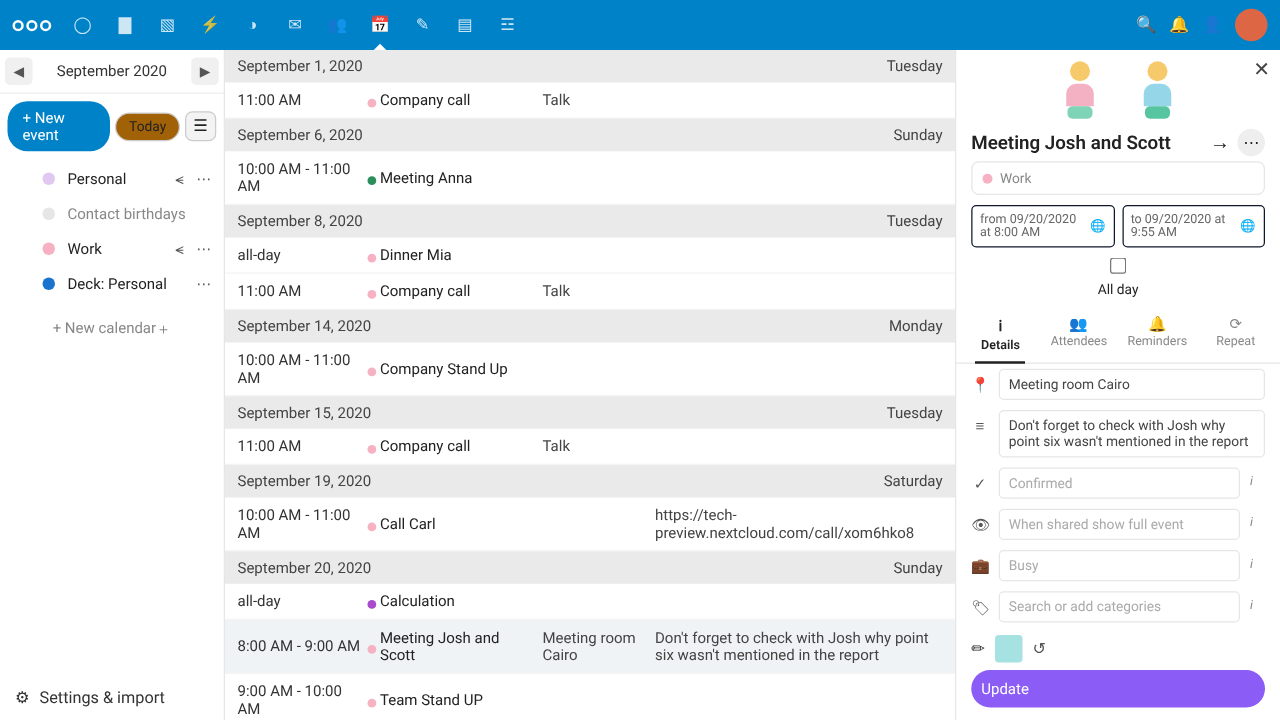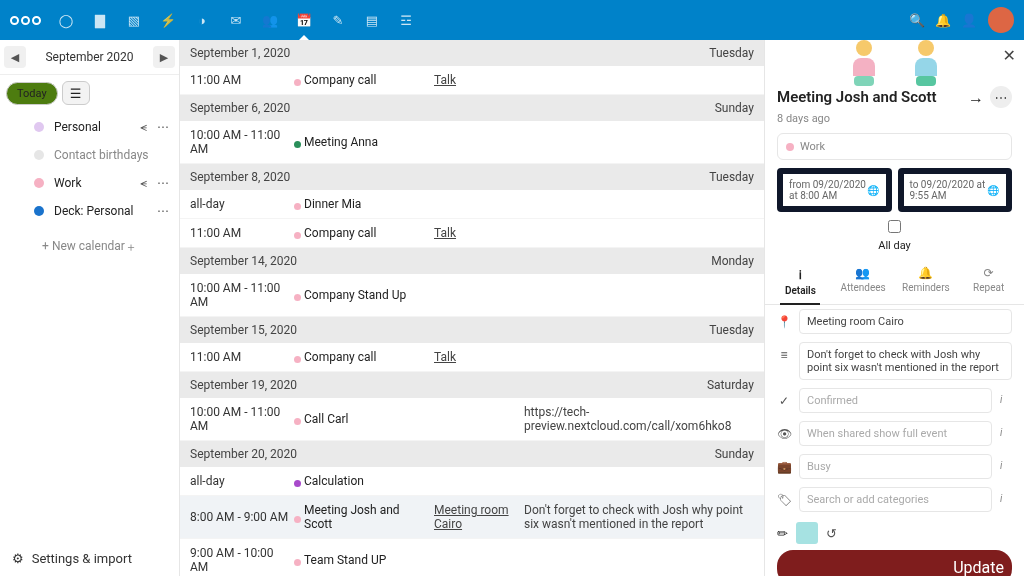--- a/index.html
+++ b/index.html
@@ -14,75 +14,75 @@
   .topbar .spacer { flex: 1; }
   .topbar .right { display: flex; gap: 10px; align-items: center; }
   .avatar { width: 26px; height: 26px; border-radius: 50%; background: #d64; }
   .main { display: flex; height: calc(100% - 40px); }
   .sidebar-left { width: 180px; border-right: 1px solid #e6e6e6; display: flex; flex-direction: column; }
   .month-nav { display: flex; align-items: center; justify-content: space-between; padding: 6px 4px; border-bottom: 1px solid #eee; }
   .month-nav .arrow { width: 22px; height: 22px; background: #f0f0f0; border-radius: 4px; display: flex; align-items: center; justify-content: center; cursor: pointer; color: #555; font-size: 11px; }
   .month-nav .label { font-size: 12px; color: #333; }
   .toolbar-row { display: flex; gap: 4px; padding: 6px 6px; align-items: center; }
   .btn-primary { background: #0082c9; color: #fff; border-radius: 16px; padding: 6px 12px; font-size: 12px; cursor: pointer; }
-  .btn-pill { background: #4d7c0f; border: 1px solid #ccc; border-radius: 14px; padding: 4px 10px; font-size: 11px; cursor: pointer; }
+  .btn-pill { background: #a16207; border: 1px solid #ccc; border-radius: 14px; padding: 4px 10px; font-size: 11px; cursor: pointer; }
   .view-btn { width: 28px; height: 24px; border: 1px solid #ccc; border-radius: 6px; background: #f3f3f3; display: flex; align-items: center; justify-content: center; cursor: pointer; }
   .cal-list { padding: 2px 0; }
   .cal-item { display: flex; align-items: center; padding: 7px 10px; font-size: 12px; cursor: pointer; margin-left: 24px; }
   .cal-dot { width: 10px; height: 10px; border-radius: 50%; margin-right: 10px; flex-shrink: 0; }
   .cal-item .spacer { flex: 1; }
   .cal-item .icons { display: flex; gap: 10px; align-items: center; color: #555; }
   .cal-item .tiny-avatar { width: 18px; height: 18px; border-radius: 50%; background: #3a2a1a; }
   .cal-item.muted { color: #888; }
   .cal-add { padding: 12px; font-size: 12px; color: #888; display: flex; justify-content: center; cursor: pointer; }
   .sidebar-left .bottom { margin-top: auto; padding: 10px 12px; display: flex; align-items: center; gap: 8px; color: #333; border-top: 0; }
   .list-view { flex: 1; overflow-y: auto; background: #fff; }
   .day-header { background: #eaeaea; padding: 6px 10px; display: flex; justify-content: space-between; font-size: 12px; color: #444; }
   .event-row { display: flex; padding: 7px 10px; font-size: 12px; border-bottom: 1px solid #f4f4f4; align-items: center; cursor: pointer; }
   .event-row.selected { background: #f0f3f6; }
   .col-time { width: 100px; color: #333; }
   .col-dot { width: 14px; display: flex; align-items: flex-start; justify-content: center; padding-top: 4px; }
   .col-dot span { width: 7px; height: 7px; border-radius: 50%; display: inline-block; }
   .col-title { width: 130px; padding-right: 6px; }
-  .col-loc { width: 90px; color: #444; text-decoration: underline; }
+  .col-loc { width: 90px; color: #444; }
   .col-desc { flex: 1; color: #444; }
   .detail-panel { width: 260px; border-left: 1px solid #e6e6e6; display: flex; flex-direction: column; position: relative; background: #fff; }
   .detail-illus { height: 90px; position: relative; display: flex; justify-content: center; align-items: center; gap: 30px; }
   .detail-illus .close { position: absolute; top: 6px; right: 8px; cursor: pointer; color: #444; font-size: 16px; }
   .person { width: 32px; height: 42px; position: relative; }
   .person .head { width: 16px; height: 16px; border-radius: 50%; background: #f6c96b; margin: 0 auto; }
   .person .body { width: 22px; height: 18px; border-radius: 8px 8px 0 0; margin: 2px auto 0; }
   .person .seat { width: 20px; height: 10px; border-radius: 4px; margin: 0 auto; }
   .person.left .body { background: #f4b1c3; } .person.left .seat { background: #7fd4b8; }
   .person.right .body { background: #95d6e8; } .person.right .seat { background: #57c6a0; }
   .detail-header { padding: 4px 12px 4px; display: flex; align-items: center; }
   .detail-header h2 { font-size: 15px; font-weight: 600; flex: 1; }
   .detail-header .arrow { font-size: 16px; margin-right: 6px; cursor: pointer; }
   .detail-header .more { width: 22px; height: 22px; border-radius: 50%; background: #eee; display: flex; align-items: center; justify-content: center; cursor: pointer; }
   .detail-sub { padding: 0 12px 8px; font-size: 11px; color: #888; }
   .pill-cal { margin: 0 12px 8px; border: 1px solid #e6e6e6; border-radius: 6px; padding: 6px 8px; font-size: 11px; color: #888; display: flex; align-items: center; gap: 6px; cursor: pointer; }
   .pill-cal .d { width: 8px; height: 8px; border-radius: 50%; background: #f6b1c3; }
   .dt-row { display: flex; gap: 6px; padding: 0 12px 6px; }
-  .dt-box { flex: 1; border: 6px solid #0f172a; border-radius: 4px; padding: 5px 6px; font-size: 10px; color: #666; display: flex; align-items: center; justify-content: space-between; cursor: pointer; }
+  .dt-box { flex: 1; border: 1px solid #0f172a; border-radius: 4px; padding: 5px 6px; font-size: 10px; color: #666; display: flex; align-items: center; justify-content: space-between; cursor: pointer; }
   .allday-row { padding: 2px 12px 8px; display: flex; align-items: center; gap: 6px; font-size: 11px; flex-direction: column; }
   .allday-row input { cursor: pointer; }
   .tabs { display: flex; border-bottom: 1px solid #e6e6e6; padding: 0 4px; }
   .tab { flex: 1; text-align: center; padding: 6px 0 8px; font-size: 10px; color: #888; cursor: pointer; position: relative; }
   .tab.active { color: #222; font-weight: 600; }
   .tab.active::after { content: ""; position: absolute; left: 18%; right: 18%; bottom: -1px; height: 2px; background: #222; }
   .tab .ticon { display: block; font-size: 12px; margin-bottom: 2px; }
   .field-row { display: flex; align-items: flex-start; gap: 8px; padding: 4px 12px; }
   .field-row .ficon { width: 14px; color: #555; font-size: 12px; padding-top: 6px; text-align: center; }
   .field-row .fbox { flex: 1; border: 1px solid #e6e6e6; border-radius: 4px; padding: 5px 7px; font-size: 11px; color: #444; min-height: 22px; cursor: text; }
   .field-row .fbox.ph { color: #aaa; }
   .field-row .info { width: 12px; color: #888; font-size: 10px; font-style: italic; padding-top: 6px; cursor: pointer; }
   .color-row { display: flex; gap: 8px; padding: 6px 12px; align-items: center; }
   .color-row .sw { width: 22px; height: 22px; background: #a6e2e2; border-radius: 3px; cursor: pointer; }
   .color-row .reset { cursor: pointer; color: #555; }
-  .update-btn { margin: auto 12px 10px; background: #7f1d1d; color: #fff; text-align: right; padding: 8px; border-radius: 16px; font-size: 16px; cursor: pointer; }
+  .update-btn { margin: auto 12px 10px; background: #8b5cf6; color: #fff; text-align: left; padding: 8px; border-radius: 16px; font-size: 12px; cursor: pointer; }
 </style>
 </head>
 <body>
 
 <div class="topbar">
   <div class="logo">
       <span></span>
       <span></span>
       <span></span>
     </div>
@@ -109,20 +109,21 @@
 </div>
 
 <div class="main">
   <div class="sidebar-left">
     <div class="month-nav">
       <div class="arrow">◀</div>
       <div class="label">September 2020</div>
       <div class="arrow">▶</div>
     </div>
     <div class="toolbar-row">
+      <div class="btn-primary">+ New event</div>
       <div class="btn-pill">Today</div>
       <div class="view-btn">☰</div>
     </div>
     <div class="cal-list" id="cal-list">
         <div class="cal-item">
           <span class="cal-dot" style="background:#e0c8f0"></span>
           <span>Personal</span>
           <span class="spacer"></span>
           <span class="icons">
             <span>⪪</span>
@@ -296,21 +297,20 @@
           <div class="head"></div>
           <div class="body"></div>
           <div class="seat"></div>
         </div>
     </div>
     <div class="detail-header">
       <h2>Meeting Josh and Scott</h2>
       <span class="arrow">→</span>
       <div class="more">⋯</div>
     </div>
-    <div class="detail-sub">8 days ago</div>
     <div class="pill-cal">
         <span class="d"></span>
         <span>Work</span>
       </div>
     <div class="dt-row">
       <div class="dt-box">
           <span>from 09/20/2020 at 8:00 AM</span>
           <span>🌐</span>
         </div>
       <div class="dt-box">

